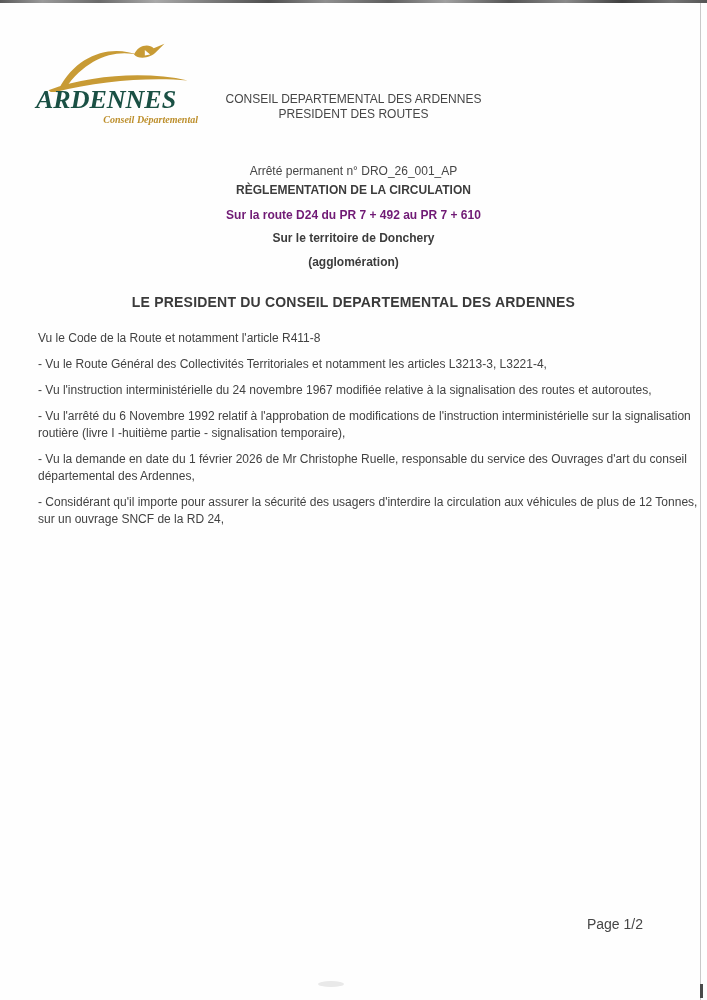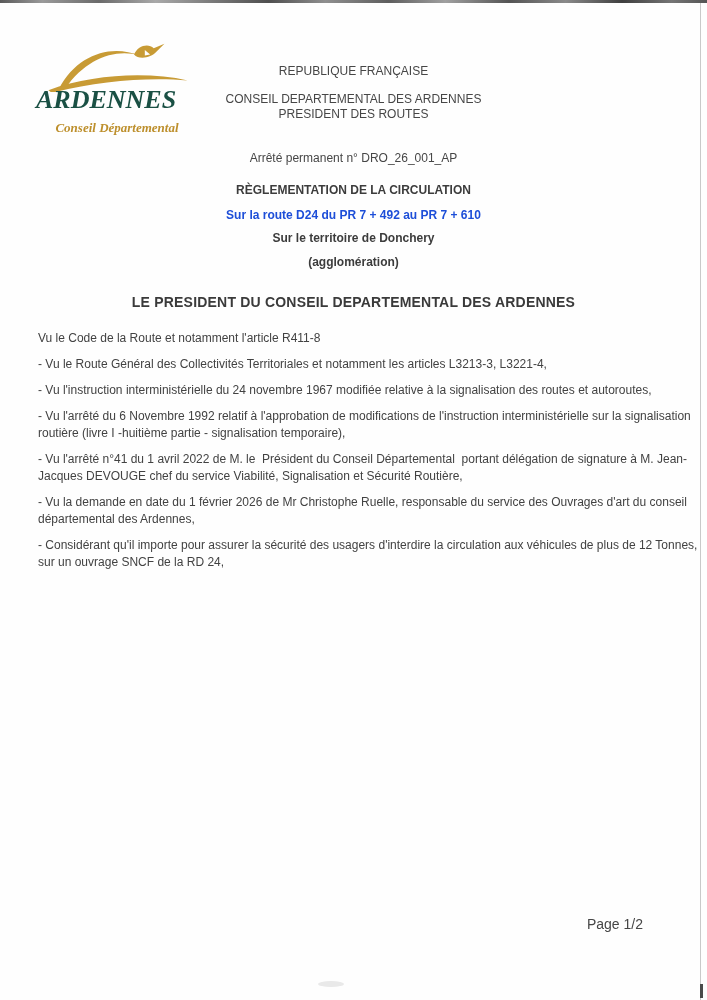--- a/index.html
+++ b/index.html
@@ -45,41 +45,41 @@
     letter-spacing: 0px;
     color: #1a5044;
     line-height: 1;
     margin-top: -5px;
     white-space: nowrap;
   }
   .logo-subtitle {
     font-family: "Liberation Serif", serif;
     font-style: italic;
     font-weight: bold;
-    font-size: 13px;
+    font-size: 10px;
     color: #bd8f2c;
-    text-align: center;
-    margin-top: 7px;
+    text-align: right;
+    margin-top: 1px;
     white-space: nowrap;
   }
 
   
   .center-line {
     position: absolute; left: 0; width: 707px;
     text-align: center;
     font-size: 12px;
     line-height: 15px;
     color: #464646;
     white-space: pre;
   }
   .republic   { top: 64px; }
   .org-block  { top: 92px; }
-  .decree-ref { top: 151px; text-align: center; }
+  .decree-ref { top: 164px; text-align: center; }
   .subject-1  { top: 183px; font-weight: bold; color: #3c3c3c; }
-  .subject-2  { top: 208px; font-weight: bold; color: #1d4ed8; }
+  .subject-2  { top: 208px; font-weight: bold; color: #701a75; }
   .subject-3  { top: 231px; font-weight: bold; color: #3c3c3c; }
   .subject-4  { top: 255px; font-weight: bold; color: #3c3c3c; }
   .doc-title  {
     top: 295px;
     font-weight: bold;
     font-size: 14px;
     letter-spacing: 0.2px;
     color: #3a3a3a;
   }
 
@@ -116,41 +116,38 @@
     <svg class="logo-swoosh" viewBox="0 0 160 56" xmlns="http://www.w3.org/2000/svg">
       <path d="M14,52 C34,14 72,2 104,15 C78,7 44,18 21,52 Z" fill="#c89b35"></path>
       <path d="M98,14 C102,4 114,1 120,7 L132,2 L123,11 C117,18 103,20 98,14 Z" fill="#c89b35"></path>
       <path d="M110,9 L116,14 L110,15 Z" fill="#fefefe"></path>
       <path d="M2,54 C52,36 112,33 158,43 C112,39 56,44 6,57 Z" fill="#c89b35"></path>
     </svg>
     <div class="logo-wordmark">ARDENNES</div>
     <div class="logo-subtitle">Conseil Départemental</div>
   </div>
 
-  <div class="center-line republic">REPUBLIQUE FRANÇAISE</div>
 
   <div class="center-line org-block"><span>CONSEIL DEPARTEMENTAL DES ARDENNES</span><br><span>PRESIDENT DES ROUTES</span></div>
 
   <div class="center-line decree-ref">Arrêté permanent n° DRO_26_001_AP</div>
 
   <div class="center-line subject-1">RÈGLEMENTATION DE LA CIRCULATION</div>
   <div class="center-line subject-2">Sur la route D24 du PR 7 + 492 au PR 7 + 610</div>
   <div class="center-line subject-3">Sur le territoire de Donchery</div>
   <div class="center-line subject-4">(agglomération)</div>
 
   <div class="center-line doc-title">LE PRESIDENT DU CONSEIL DEPARTEMENTAL DES ARDENNES</div>
 
   <div class="body-text">
     <div class="para">Vu le Code de la Route et notamment l'article R411-8</div>
     <div class="para">- Vu le Route Général des Collectivités Territoriales et notamment les articles L3213-3, L3221-4,</div>
     <div class="para">- Vu l'instruction interministérielle du 24 novembre 1967 modifiée relative à la signalisation des routes et autoroutes,</div>
     <div class="para">- Vu l'arrêté du 6 Novembre 1992 relatif à l'approbation de modifications de l'instruction interministérielle sur la signalisation
 routière (livre I -huitième partie - signalisation temporaire),</div>
-    <div class="para">- Vu l'arrêté n°41 du 1 avril 2022 de M. le  Président du Conseil Départemental  portant délégation de signature à M. Jean-
-Jacques DEVOUGE chef du service Viabilité, Signalisation et Sécurité Routière,</div>
     <div class="para">- Vu la demande en date du 1 février 2026 de Mr Christophe Ruelle, responsable du service des Ouvrages d'art du conseil
 départemental des Ardennes,</div>
     <div class="para">- Considérant qu'il importe pour assurer la sécurité des usagers d'interdire la circulation aux véhicules de plus de 12 Tonnes,
 sur un ouvrage SNCF de la RD 24,</div>
   </div>
 
   <div class="page-number">Page 1/2</div>
 
 </div>
 

